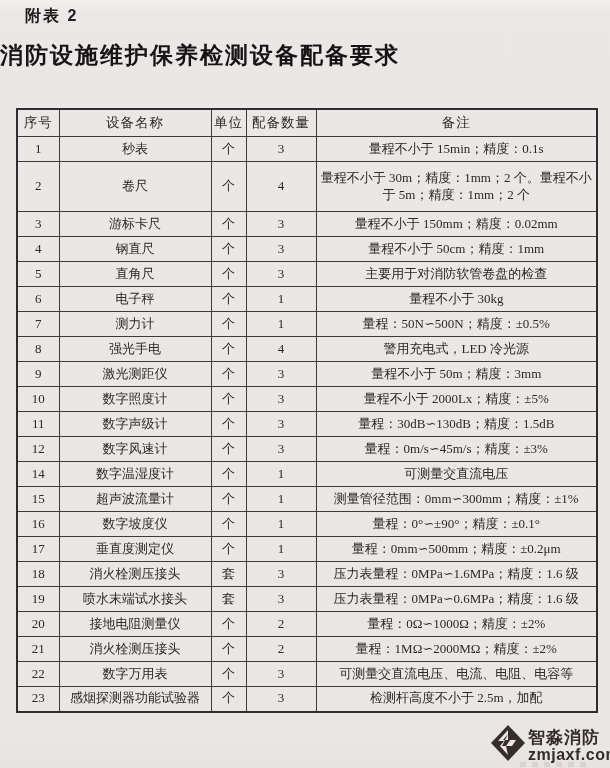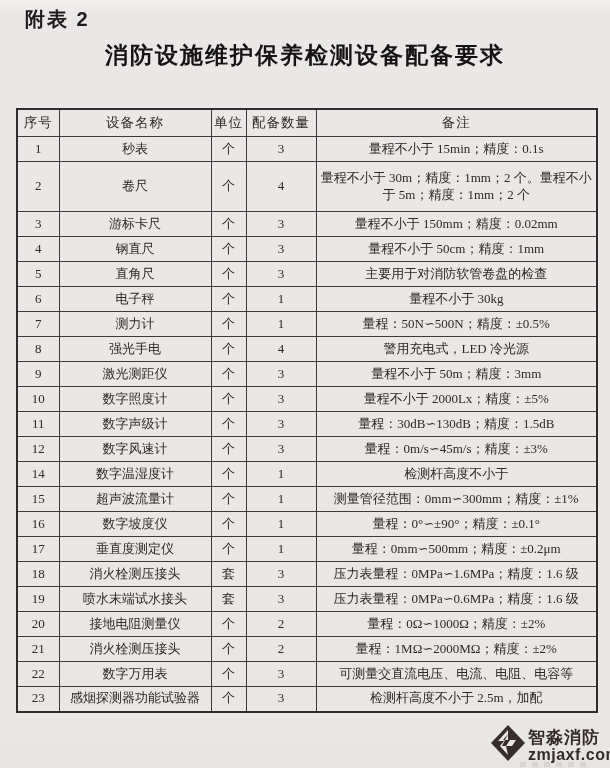--- a/index.html
+++ b/index.html
@@ -11,31 +11,31 @@
     color: #262424;
   }
   .page {
     position: relative;
     width: 610px; height: 768px;
     background: linear-gradient(180deg, #f2f1ef 0px, #eae8e6 14px, #e9e7e4 740px, #e6e4e1 768px);
   }
   .corner-label {
     position: absolute;
     left: 25px; top: 6px;
-    font-size: 20px;
+    font-size: 16px;
     font-weight: bold;
     font-family: "Liberation Sans", "DejaVu Sans", sans-serif;
     color: #1e1c1c;
     letter-spacing: 2px;
   }
   .doc-title {
     position: absolute;
     left: 0; top: 40px;
     width: 610px;
-    text-align: center;
+    text-align: left;
     font-size: 23px;
     font-weight: 900;
     letter-spacing: 2px;
     color: #151313;
   }
   table.equipment {
     position: absolute;
     left: 16px; top: 108px;
     width: 580px;
     border-collapse: collapse;
@@ -210,21 +210,21 @@
           <td>数字风速计</td>
           <td>个</td>
           <td>3</td>
           <td class="remark">量程：0m/s∽45m/s；精度：±3%</td>
         </tr>
         <tr>
           <td>14</td>
           <td>数字温湿度计</td>
           <td>个</td>
           <td>1</td>
-          <td class="remark">检测杆高度不小于</td>
+          <td class="remark">可测量交直流电压</td>
         </tr>
         <tr>
           <td>15</td>
           <td>超声波流量计</td>
           <td>个</td>
           <td>1</td>
           <td class="remark">测量管径范围：0mm∽300mm；精度：±1%</td>
         </tr>
         <tr>
           <td>16</td>

